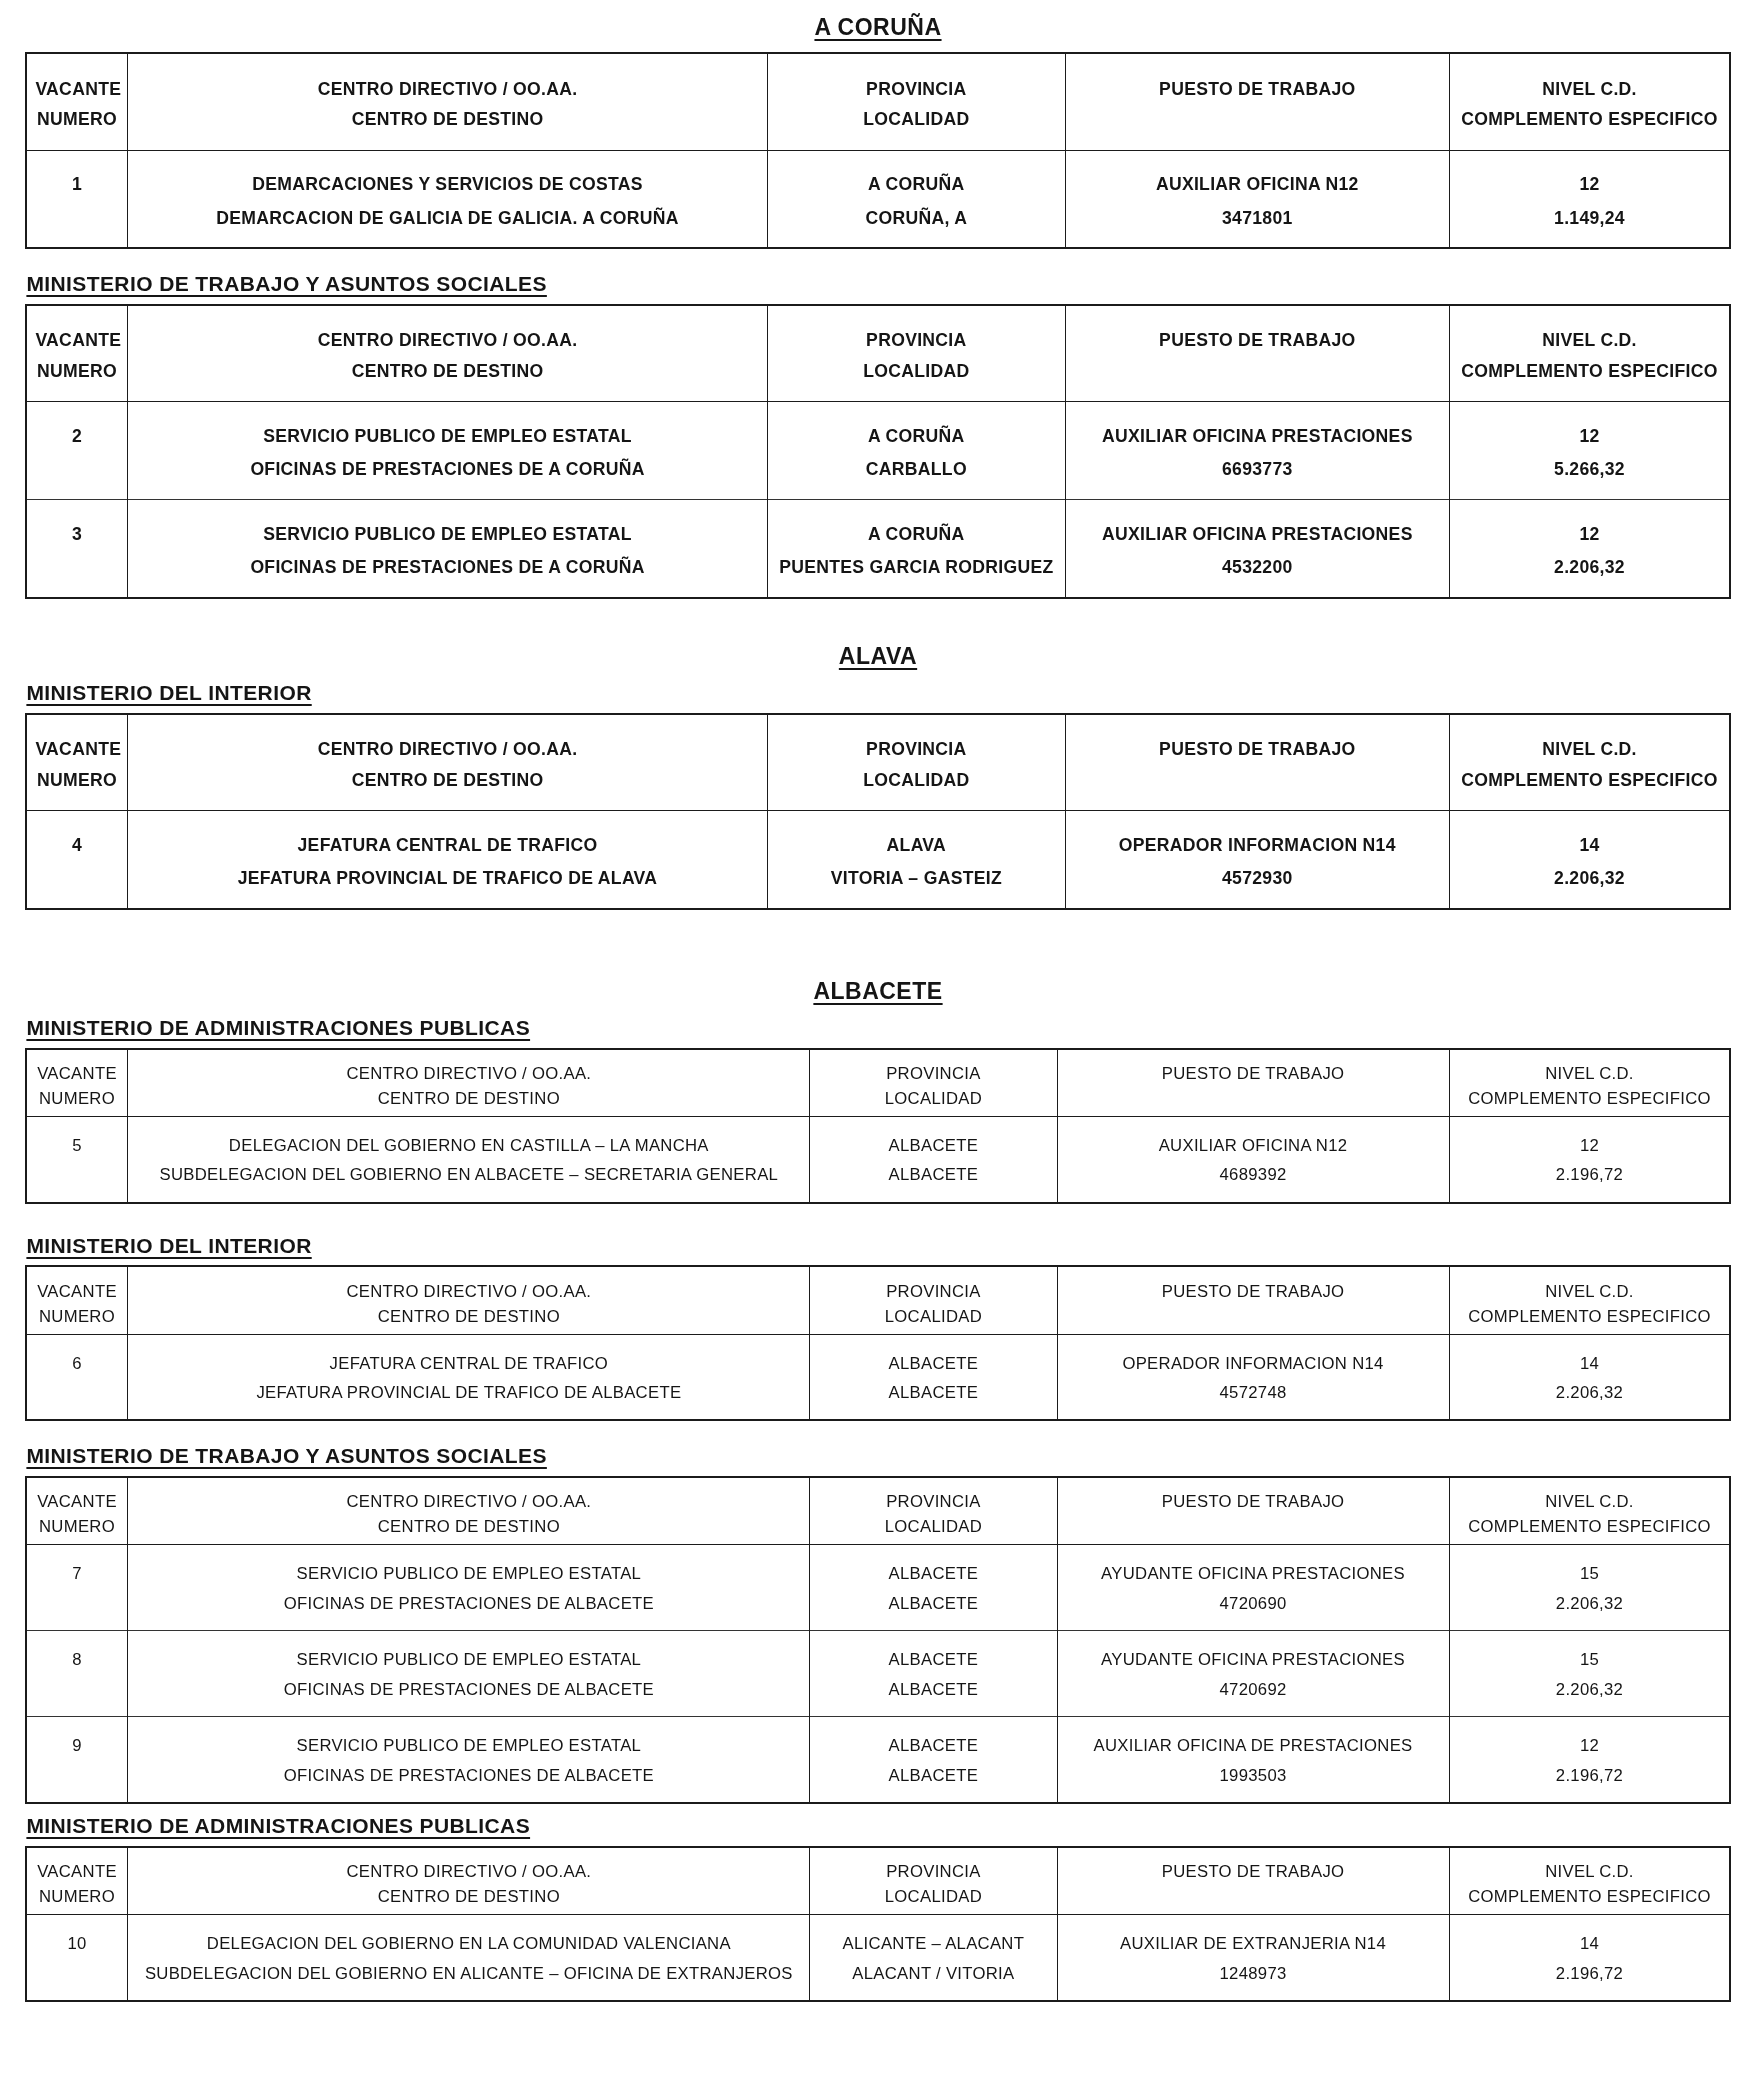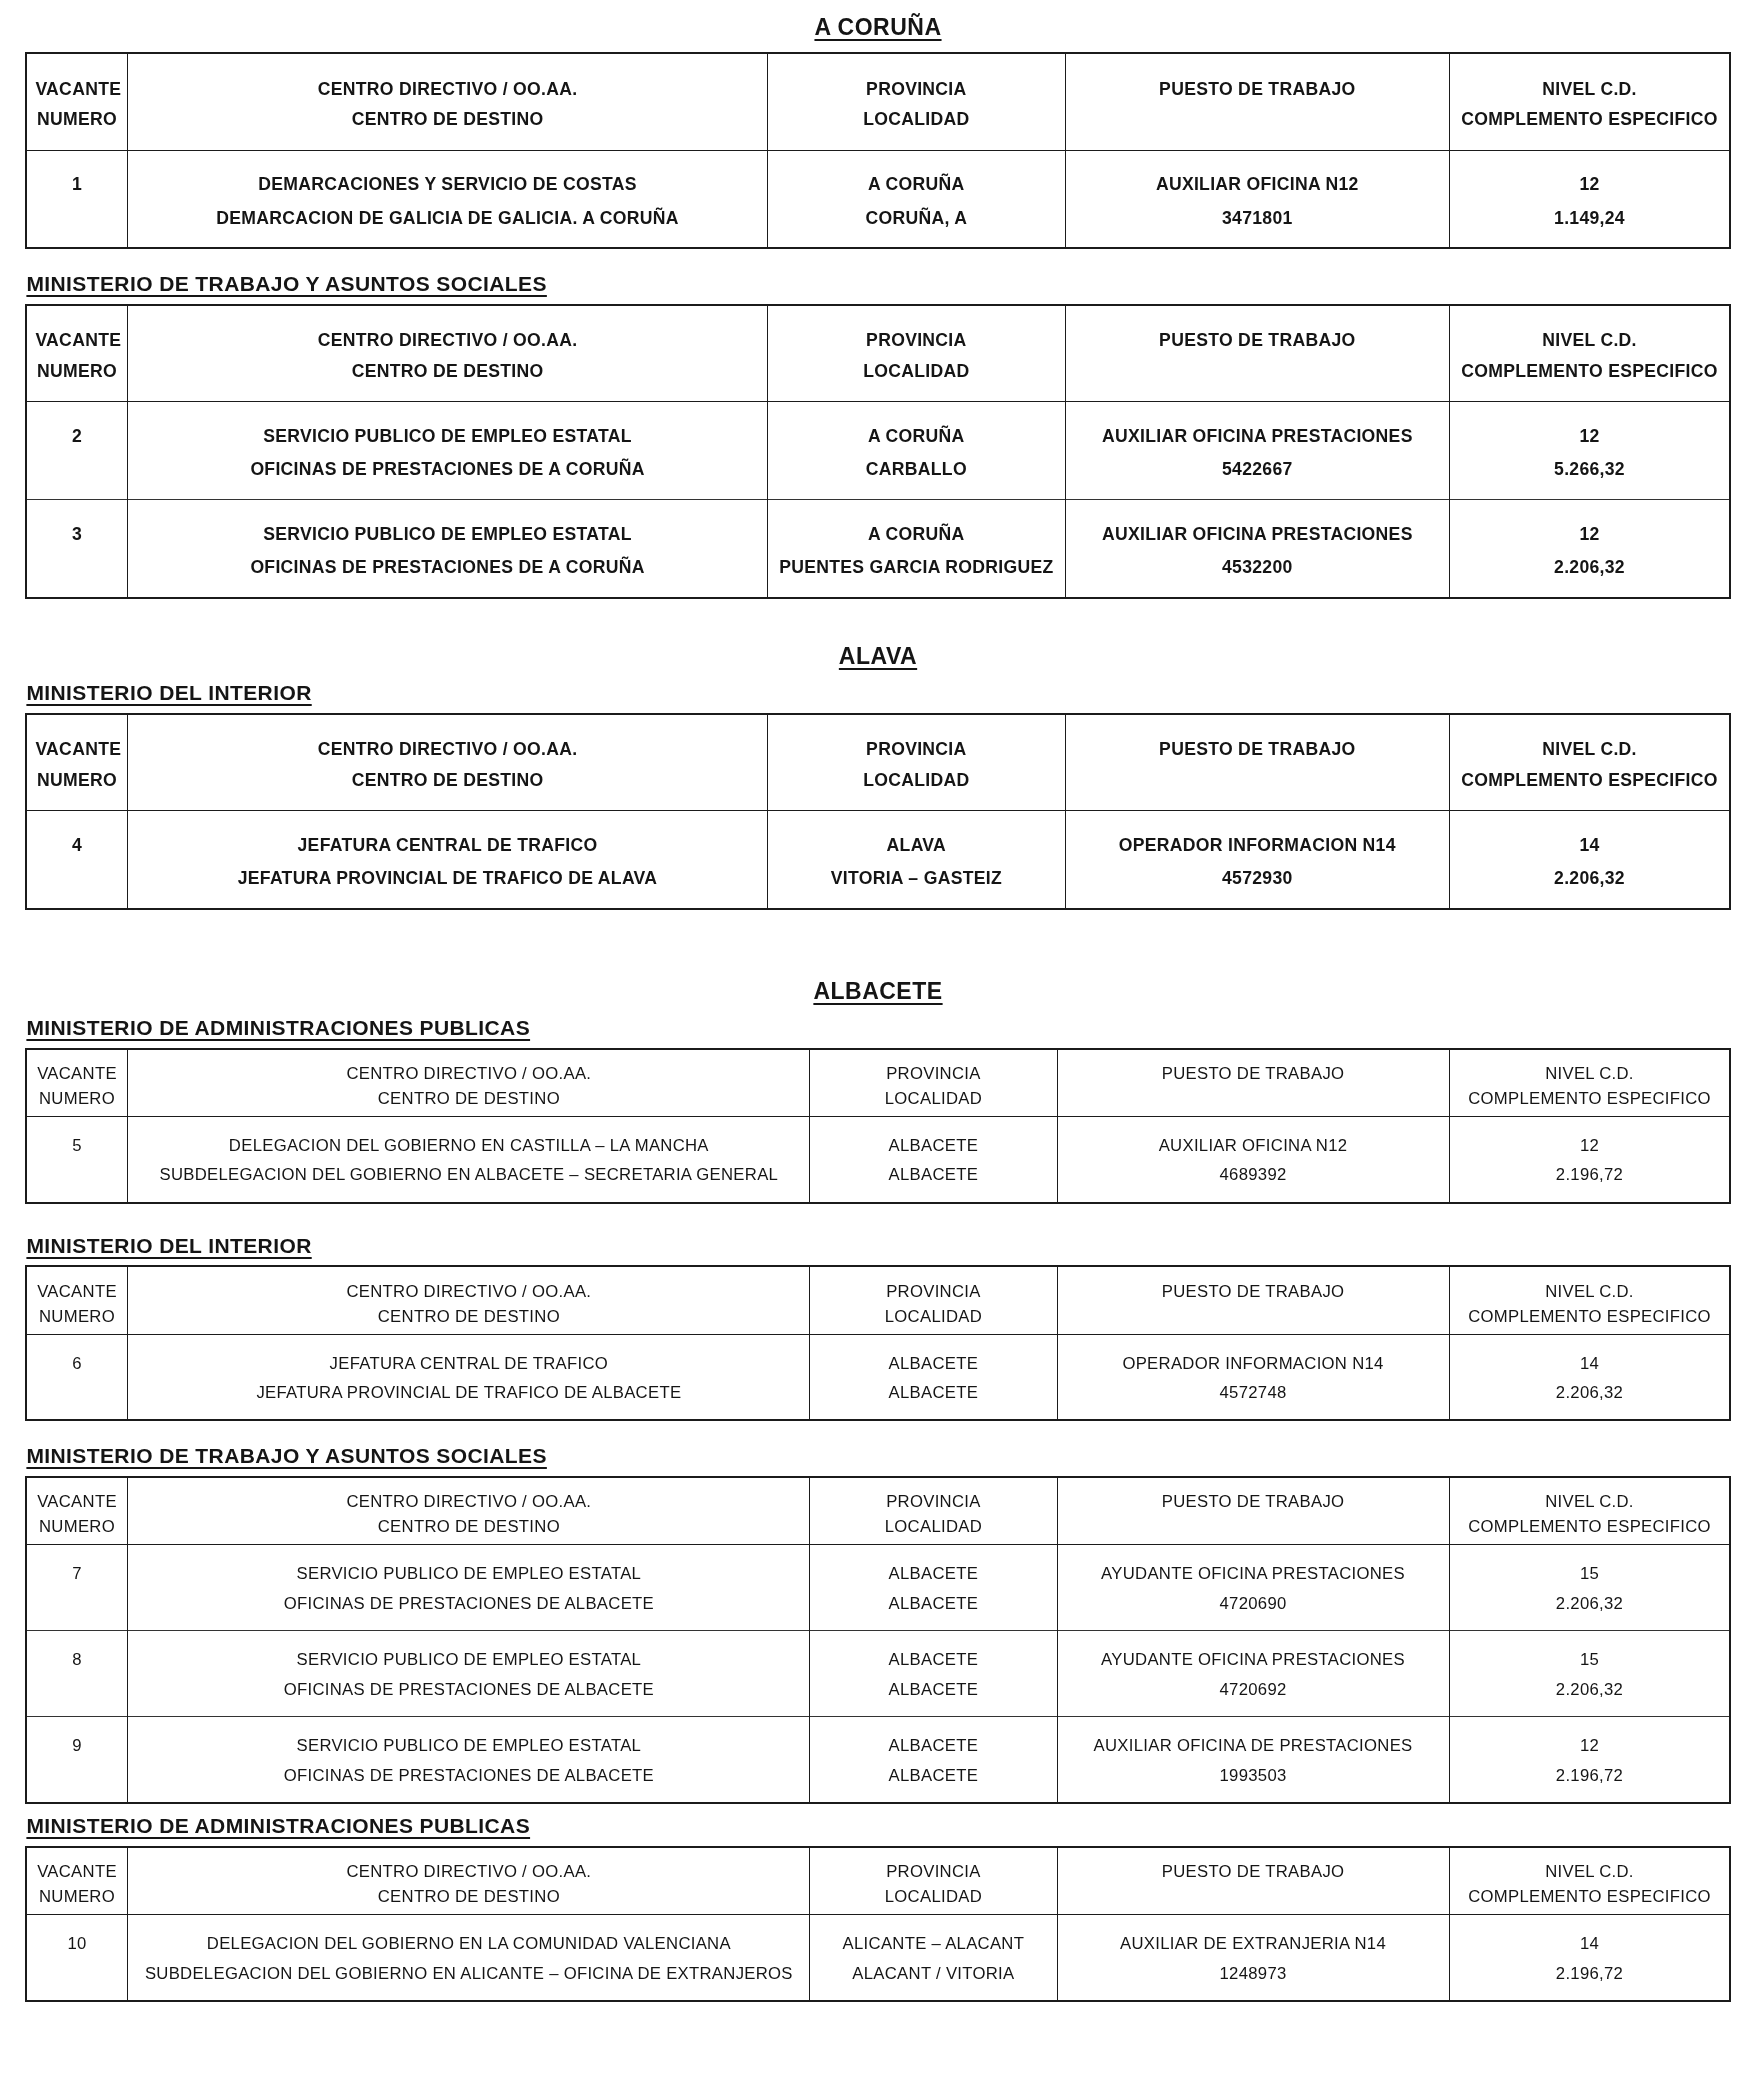--- a/index.html
+++ b/index.html
@@ -119,21 +119,21 @@
           <th>
               <div>NIVEL C.D.</div>
               <div>COMPLEMENTO ESPECIFICO</div>
             </th>
         </tr>
       </thead>
       <tbody>
         <tr>
           <td>1</td>
           <td>
-              <div>DEMARCACIONES Y SERVICIO DE COSTAS</div>
+              <div>DEMARCACIONES Y SERVICIOS DE COSTAS</div>
               <div>DEMARCACION DE GALICIA DE GALICIA. A CORUÑA</div>
             </td>
           <td>
               <div>A CORUÑA</div>
               <div>CORUÑA, A</div>
             </td>
           <td>
               <div>AUXILIAR OFICINA N12</div>
               <div>3471801</div>
             </td>
@@ -183,21 +183,21 @@
           <td>
               <div>SERVICIO PUBLICO DE EMPLEO ESTATAL</div>
               <div>OFICINAS DE PRESTACIONES DE A CORUÑA</div>
             </td>
           <td>
               <div>A CORUÑA</div>
               <div>CARBALLO</div>
             </td>
           <td>
               <div>AUXILIAR OFICINA PRESTACIONES</div>
-              <div>5422667</div>
+              <div>6693773</div>
             </td>
           <td>
               <div>12</div>
               <div>5.266,32</div>
             </td>
         </tr>
         <tr>
           <td>3</td>
           <td>
               <div>SERVICIO PUBLICO DE EMPLEO ESTATAL</div>

